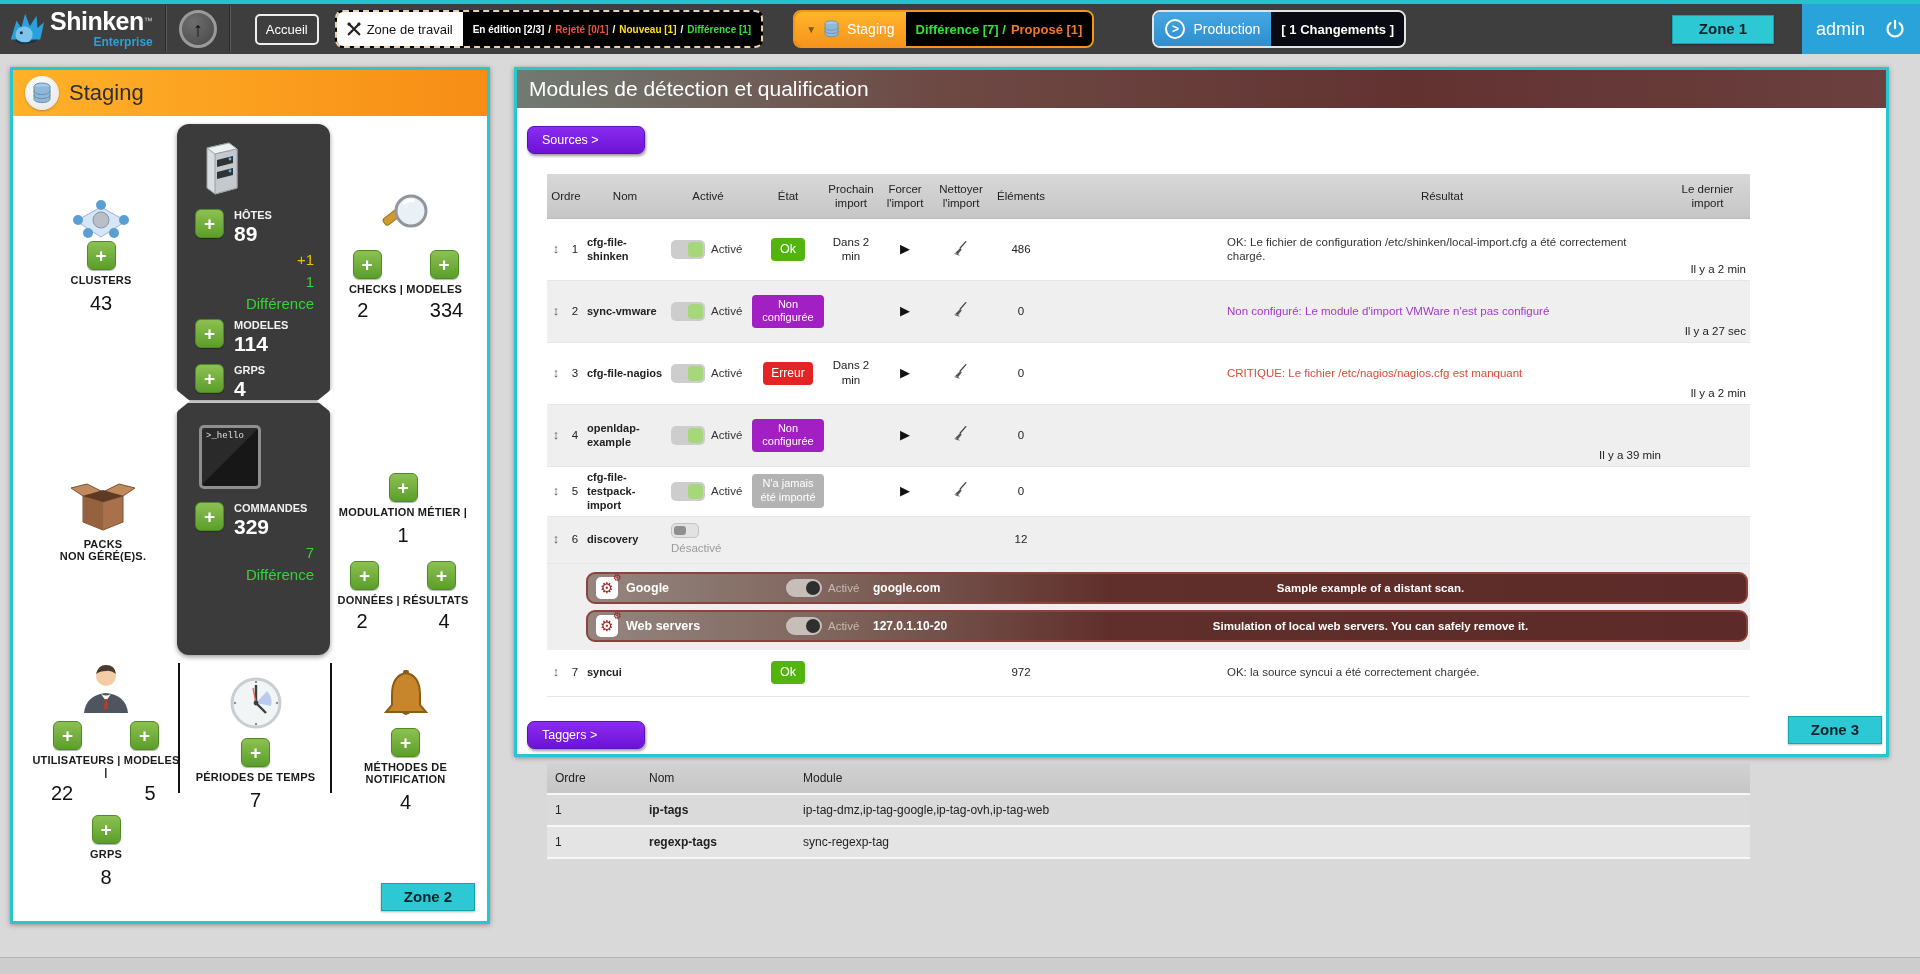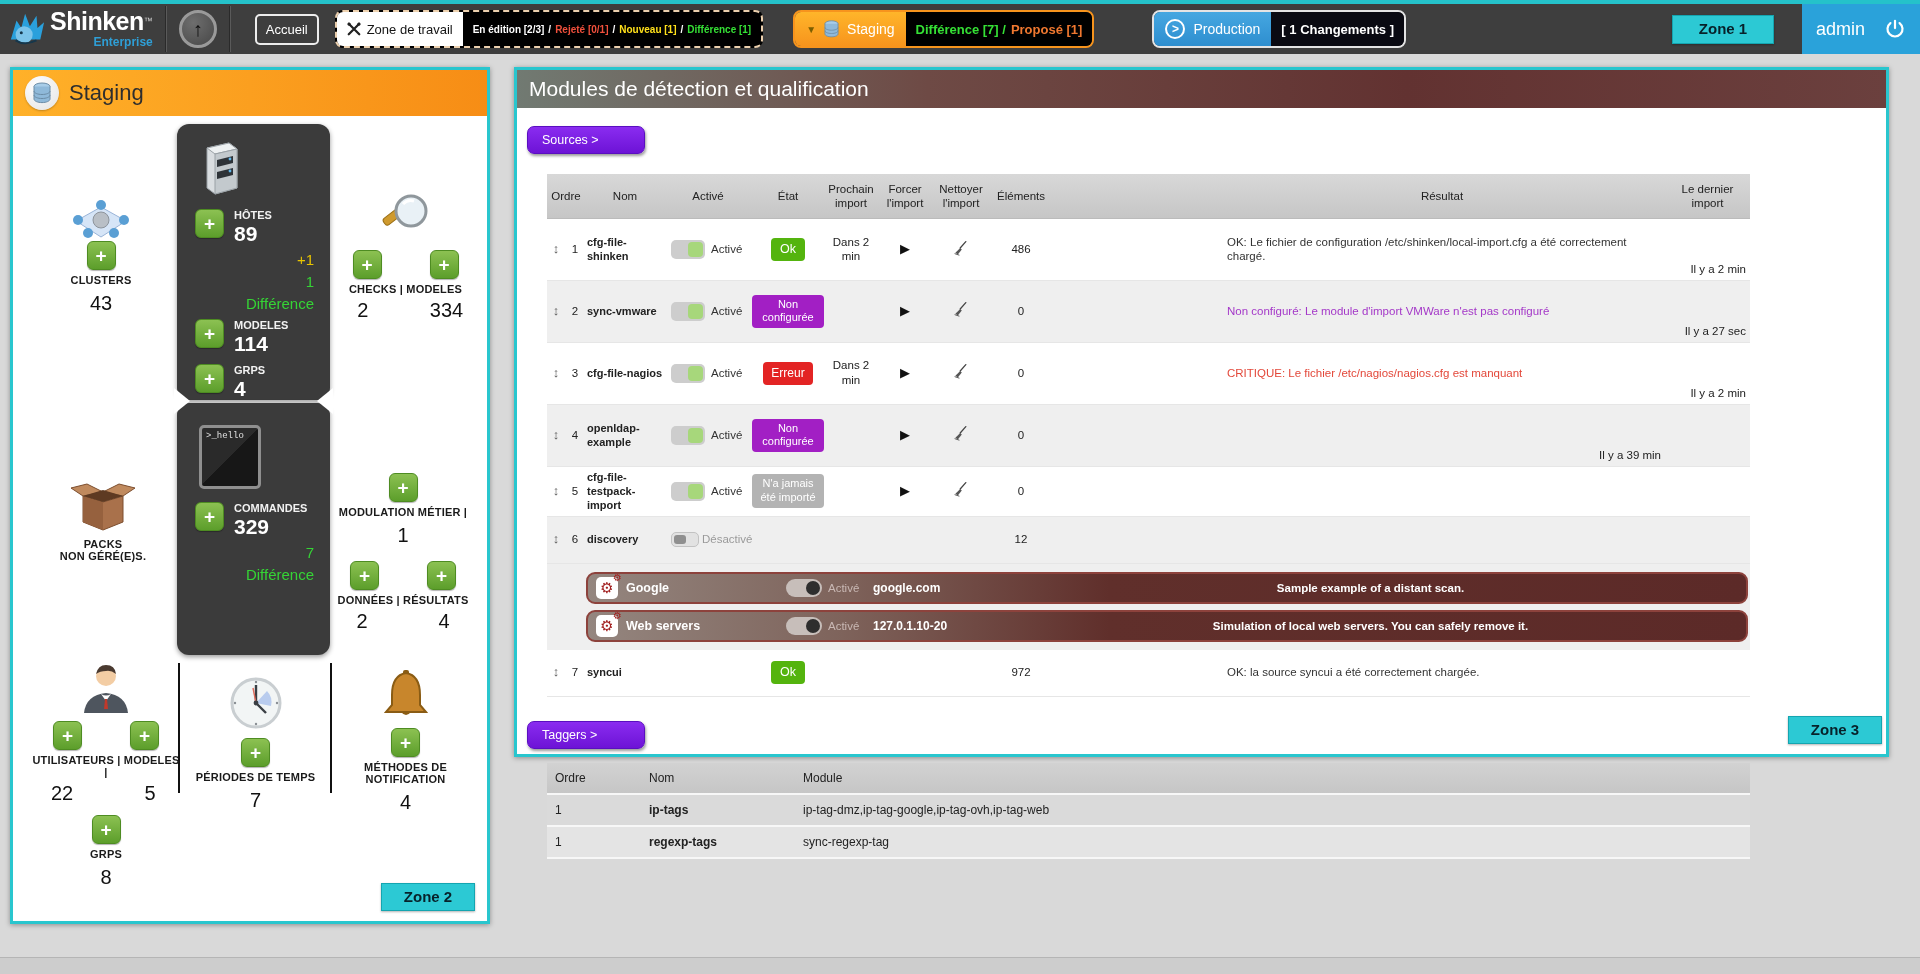--- a/index.html
+++ b/index.html
@@ -74,21 +74,21 @@
 
   .s-table{margin:20px 0 0 20px;width:1203px;font-size:11.5px;color:#222;}
   .s-row{display:grid;grid-template-columns:18px 20px 80px 86px 74px 52px 56px 56px 64px 166px 446px 85px;align-items:center;border-bottom:1px solid #e6e6e6;min-height:40px;background:#fff;}
   .s-row.shade{background:#efefef;}
   .s-head{background:linear-gradient(#d8d8d8,#c6c6c6);min-height:44px;border-bottom:1px solid #bbb;}
   .hcell{text-align:center;font-size:11.5px;color:#222;line-height:1.25;padding:2px 1px;}
   .cell{text-align:center;padding:3px 1px;line-height:1.3;}
   .cell.drag{color:#555;font-size:13px;cursor:grab;}
   .cell.nom{text-align:left;font-weight:bold;font-size:11px;padding-left:2px;word-break:break-word;}
   .cell.act{display:flex;align-items:center;gap:6px;justify-content:flex-start;padding-left:6px;}
-  .cell.act.col{flex-direction:row;align-items:flex-start;gap:3px;}
+  .cell.act.col{flex-direction:column;align-items:flex-start;gap:3px;}
   .tlabel{font-size:11.5px;color:#333;}
   .tlabel.muted{color:#9a9a9a;}
   .cell.res{text-align:left;padding-left:8px;padding-right:6px;}
   .cell.last{text-align:right;padding-right:4px;white-space:nowrap;margin-top:40px;}
   .play{font-size:13px;color:#111;cursor:pointer;}
 
   .toggle{position:relative;display:inline-block;width:34px;height:19px;border-radius:5px;background:#cdcdcd;flex:none;cursor:pointer;}
   .toggle.on::after{content:"";position:absolute;right:2px;top:2px;width:15px;height:15px;border-radius:4px;background:#a7d77b;}
   .toggle.off{width:28px;height:15px;background:#e2e2e2;border:1px solid #c2c2c2;box-sizing:border-box;}
   .toggle.off::after{content:"";position:absolute;left:2px;top:2px;width:12px;height:9px;border-radius:3px;background:#8f8f8f;}

